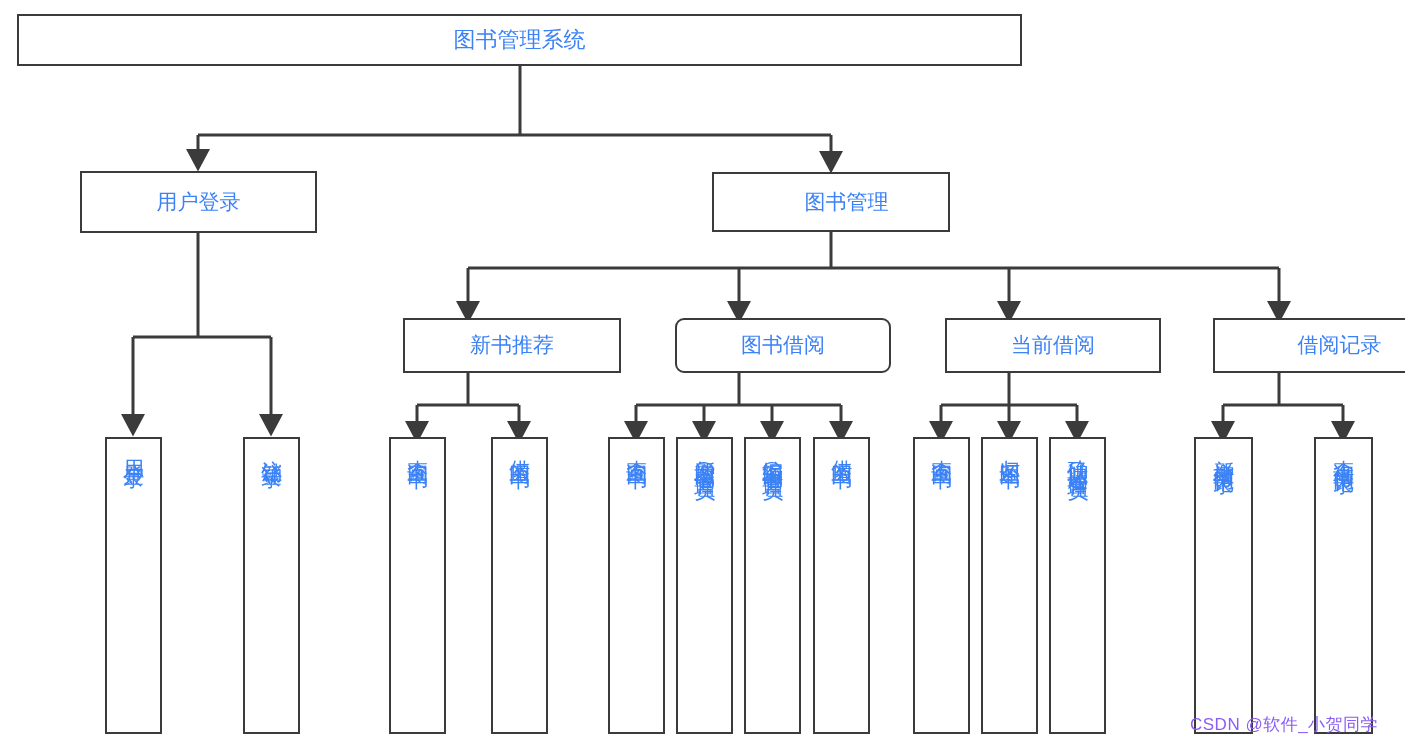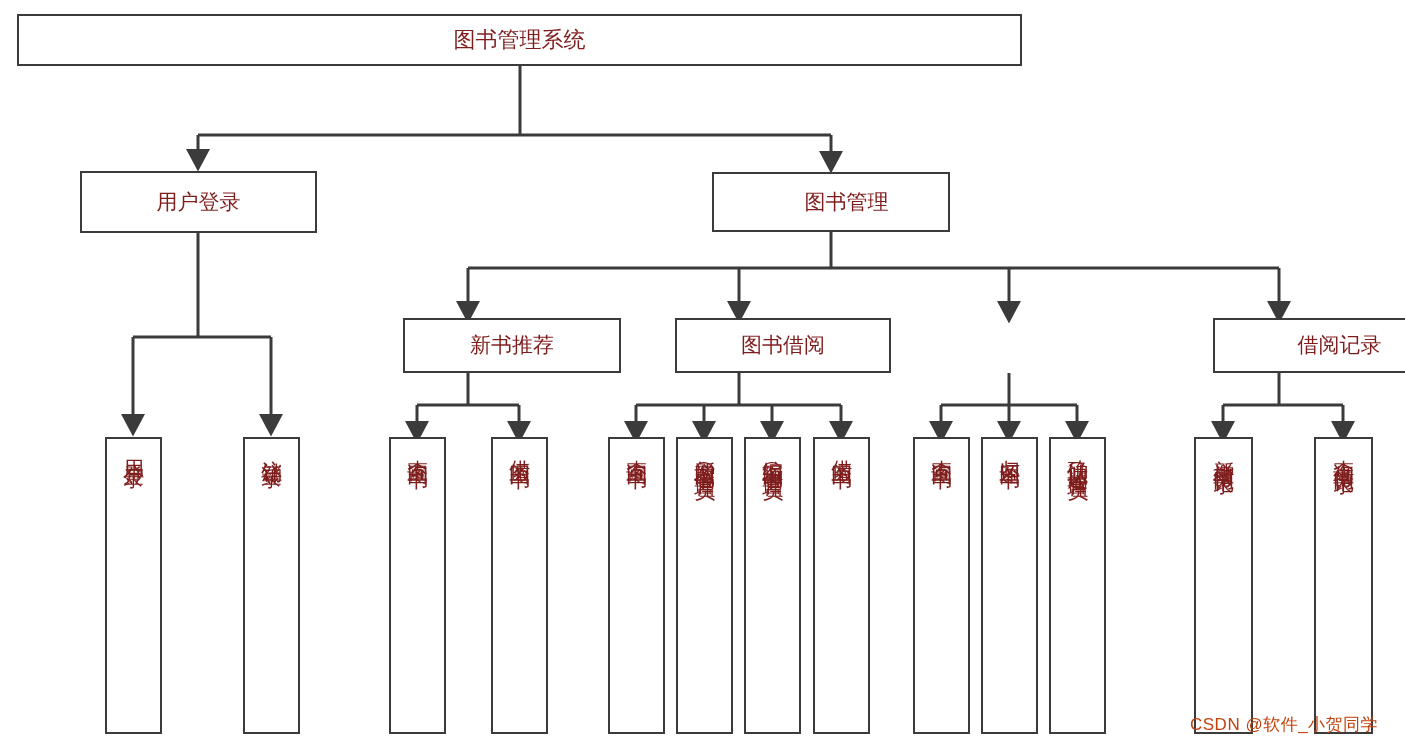--- a/index.html
+++ b/index.html
@@ -26,21 +26,21 @@
     pointer-events: none;
   }
   .node {
     position: absolute;
     box-sizing: border-box;
     background: #ffffff;
     border: 2px solid #3b3b3b;
     display: flex;
     align-items: center;
     justify-content: center;
-    color: #7f1d1d;
+    color: #3b82f6;
     line-height: 1.25;
   }
   .node-root {
     font-size: 22px;
   }
   .node-l2 {
     font-size: 21px;
   }
   .node-l3 {
     font-size: 21px;
@@ -56,21 +56,21 @@
     writing-mode: vertical-rl;
     text-orientation: upright;
     letter-spacing: 3px;
     display: block;
     text-align: left;
     max-height: 100%;
   }
   .watermark {
     position: absolute;
     font-size: 17px;
-    color: #c2410c;
+    color: #8b5cf6;
     white-space: nowrap;
     letter-spacing: 0.5px;
   }
 </style>
 </head>
 <body>
 
 <div id="canvas">
 
   <svg class="connectors" viewBox="0 0 1405 747">
@@ -137,24 +137,27 @@
   </div>
 
   <div class="node node-l2" style="left:712px; top:172px; width:238px; height:60px;padding-left:31px;">
     <span>图书管理</span>
   </div>
 
   <div class="node node-l3" style="left:360px; top:318px; width:218px; height:55px;">
     <span>新书推荐</span>
   </div>
 
-  <div class="node node-l3" style="left:632px; top:318px; width:216px; height:55px;">
+  <div class="node node-l3" style="left:632px; top:318px; width:216px; height:55px;border-radius:9px;">
     <span>图书借阅</span>
   </div>
 
+  <div class="node node-l3" style="left:902px; top:318px; width:216px; height:55px;">
+    <span>当前借阅</span>
+  </div>
 
   <div class="node node-l3" style="left:1170px; top:318px; width:253px; height:55px;">
     <span>借阅记录</span>
   </div>
 
   <div class="node node-leaf" style="left:105px; top:437px; width:57px; height:297px;">
     <span class="vtext">用户登录</span>
   </div>
 
   <div class="node node-leaf" style="left:243px; top:437px; width:57px; height:297px;">

